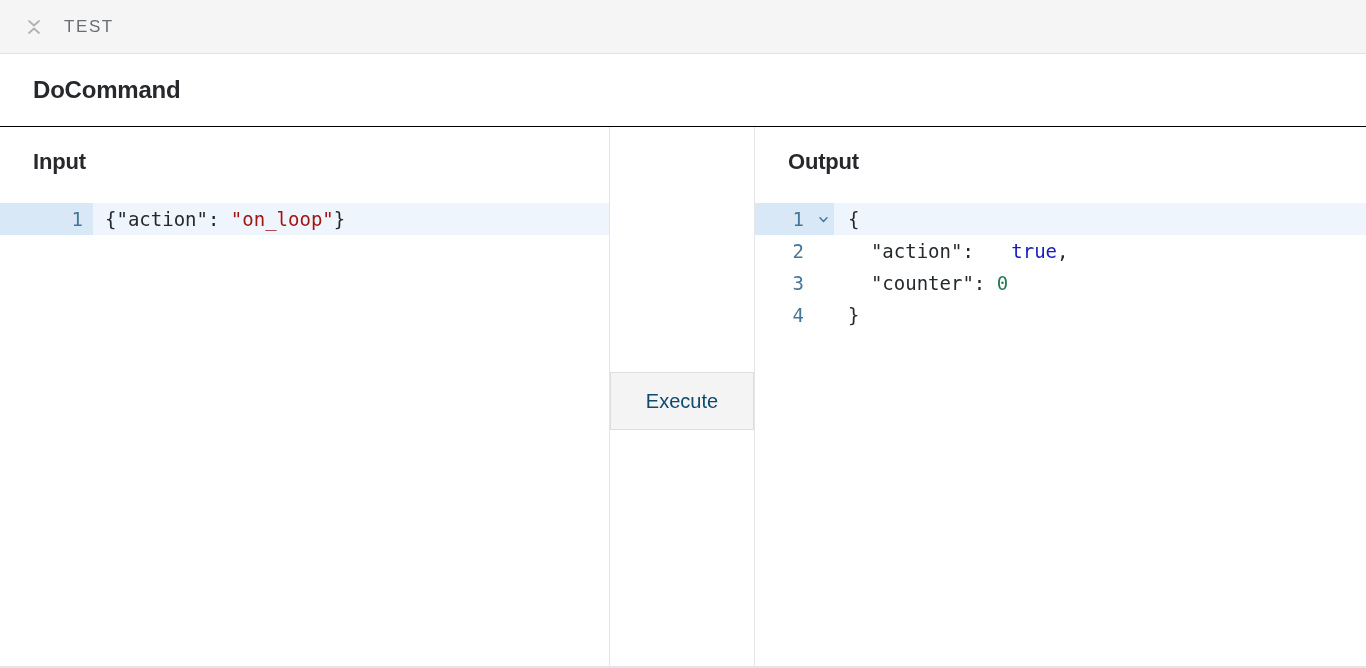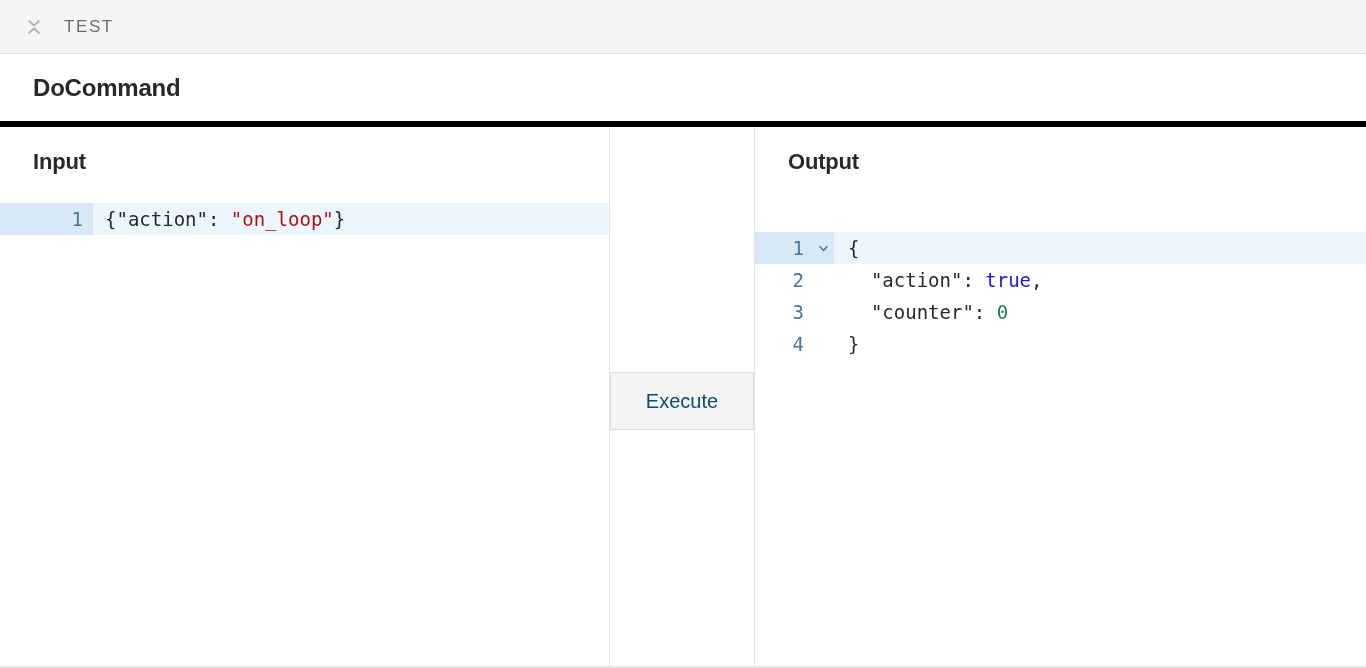--- a/index.html
+++ b/index.html
@@ -57,21 +57,21 @@
     letter-spacing: 1.6px;
     color: #6b6f73;
     font-weight: 400;
   }
 
   
   .titlebar {
     height: 73px;
     min-height: 73px;
     background: #ffffff;
-    border-bottom: 6px solid #000000;
+    border-bottom: 1px solid #000000;
     display: flex;
     align-items: center;
     padding-left: 33px;
     box-sizing: border-box;
   }
   .command-title {
     font-size: 24px;
     font-weight: bold;
     color: #26282b;
     letter-spacing: -0.2px;
@@ -93,21 +93,21 @@
     position: relative;
   }
   .pane-input  { width: 609px; flex: 0 0 609px; }
   .pane-middle {
     width: 146px;
     flex: 0 0 146px;
     border-left: 1px solid #e3e5e8;
     border-right: 1px solid #e3e5e8;
     box-sizing: border-box;
   }
-  .pane-output { flex: 1 1 auto; gap: 29px; }
+  .pane-output { flex: 1 1 auto; }
 
   .pane-heading {
     font-size: 22px;
     font-weight: bold;
     color: #26282b;
     padding: 22px 0 16px 33px;
     height: 76px;
     box-sizing: border-box;
     letter-spacing: -0.2px;
   }
@@ -161,21 +161,21 @@
   }
 
   
   .editor-output .gutter { width: 57px; flex: 0 0 57px; padding-right: 8px; }
   .editor-output .code-text { padding-left: 14px; }
 
   
   .tok-punct  { color: #24292e; }
   .tok-key    { color: #24292e; }
   .tok-str    { color: #a31515; }
-  .tok-bool   { color: #1a1ac4; }
+  .tok-bool   { color: #1a1ac4; margin-left: 26px; }
   .tok-num    { color: #247a52; }
   .execute-wrap {
     position: absolute;
     top: 245px;
     left: 0;
     right: 0;
     display: flex;
     justify-content: center;
   }
   .execute-btn {

